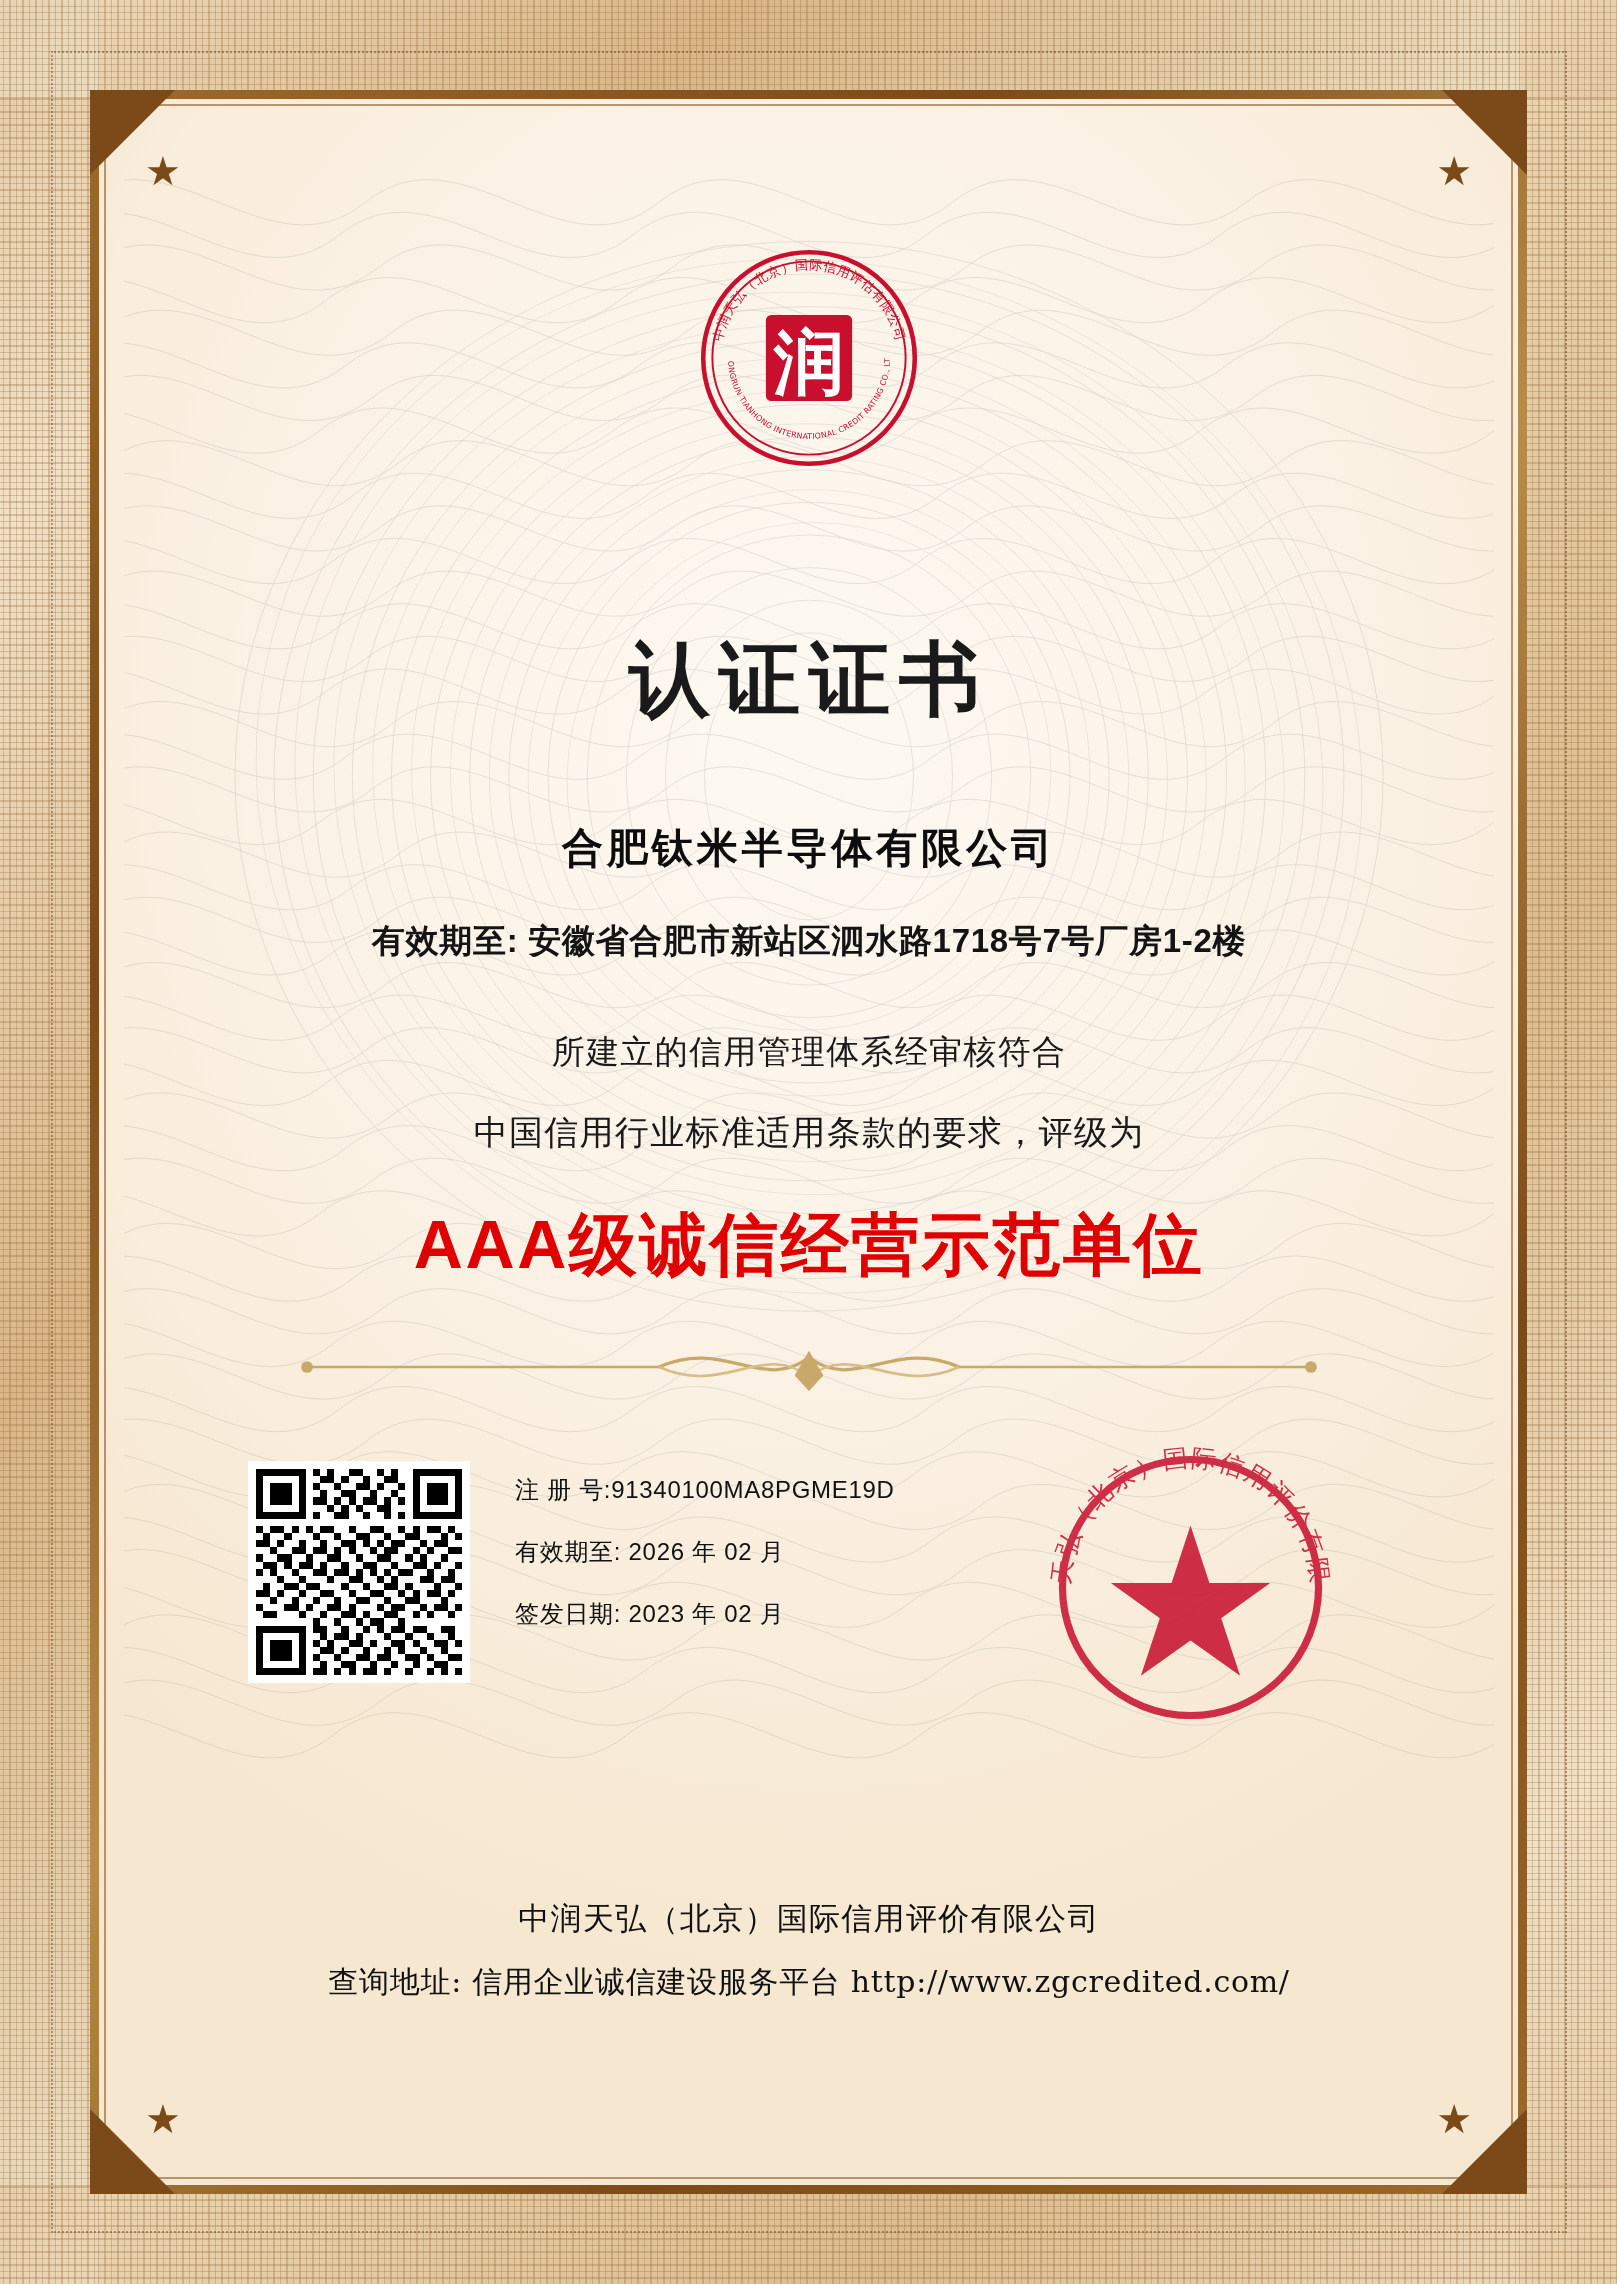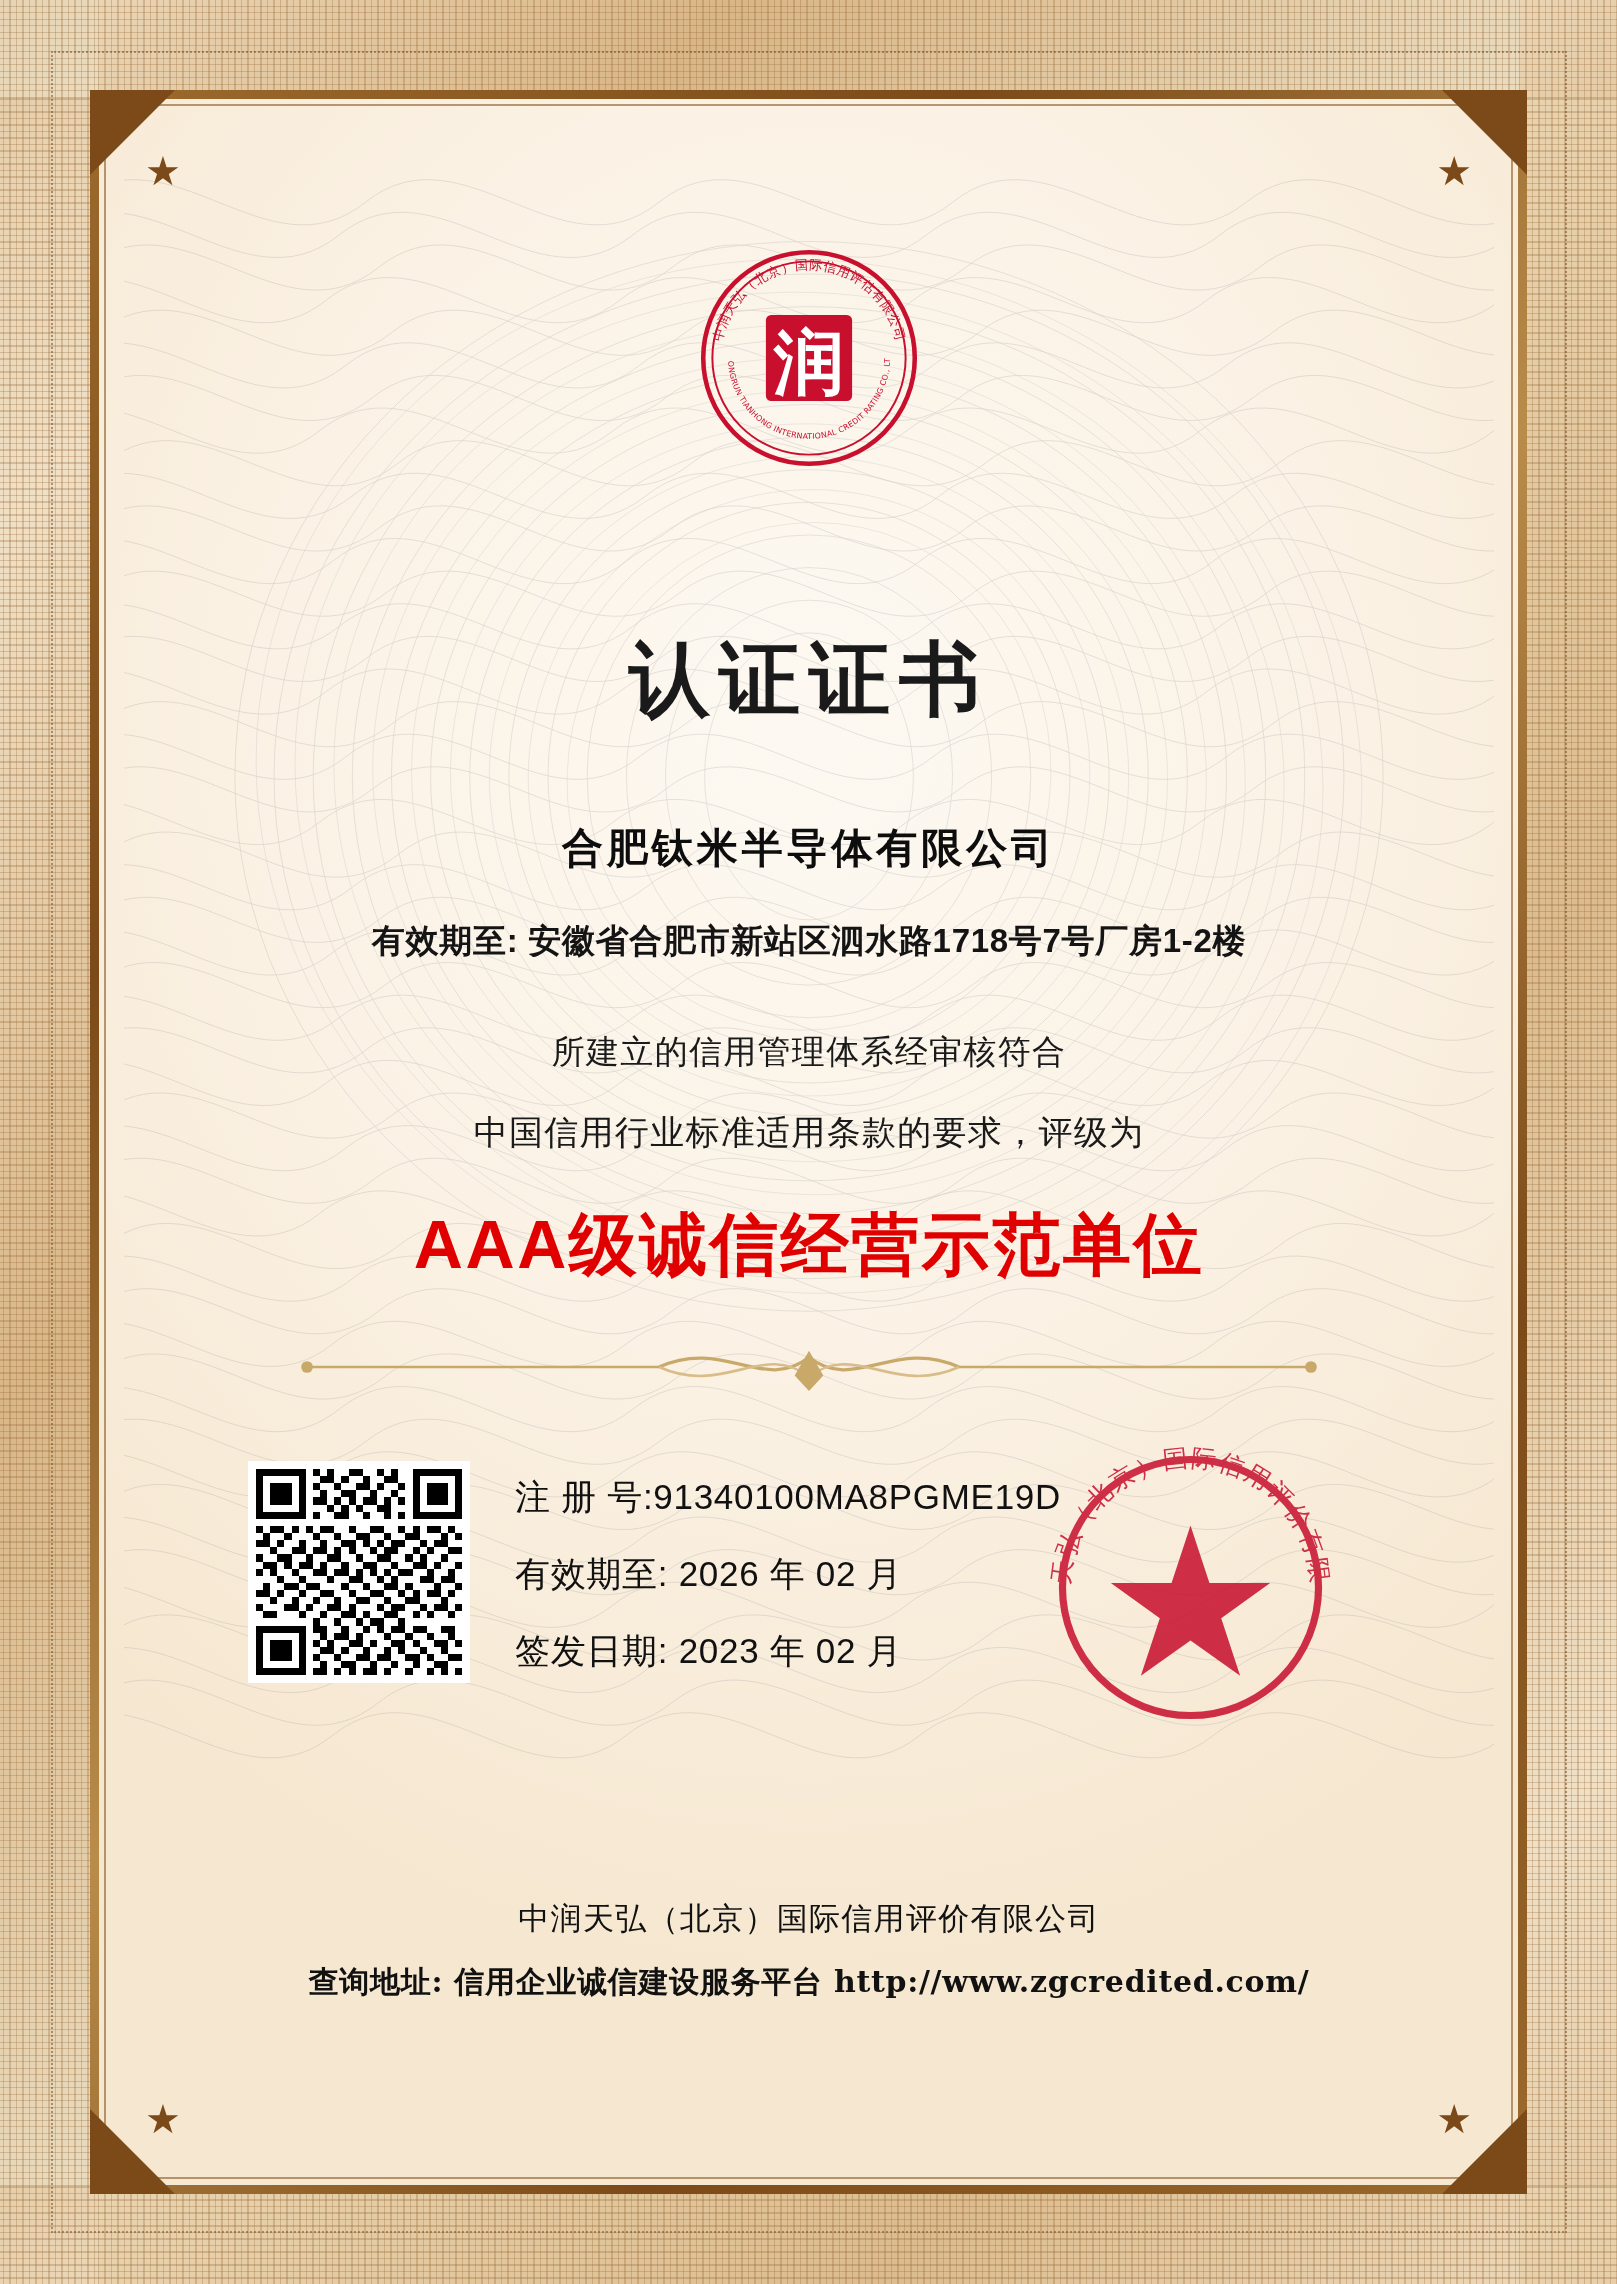--- a/index.html
+++ b/index.html
@@ -214,21 +214,21 @@
   .qr svg { display:block; width: 100%; height: 100%; }
 
   
   .info {
     position: absolute;
     left: 391px;
     top: 1357px;
     text-align: left;
   }
   .info-row {
-    font-size: 35px;
+    font-size: 24px;
     color: #111;
     margin-bottom: 30px;
     white-space: nowrap;
     letter-spacing: 0.7px;
   }
 
   
   .stamp {
     position: absolute;
     left: 913px;
@@ -249,21 +249,20 @@
   .footer-org {
     font-size: 31px;
     color: #111;
     letter-spacing: 1.3px;
     margin-bottom: 22px;
   }
   .footer-url {
     font-size: 30px;
     color: #111;
     letter-spacing: 0.7px;
-    font-weight: bold;
   }
 </style>
 </head>
 <body>
 
 <div class="page">
 
   <div class="border-band"></div>
   <div class="border-inner-mask"></div>
 

